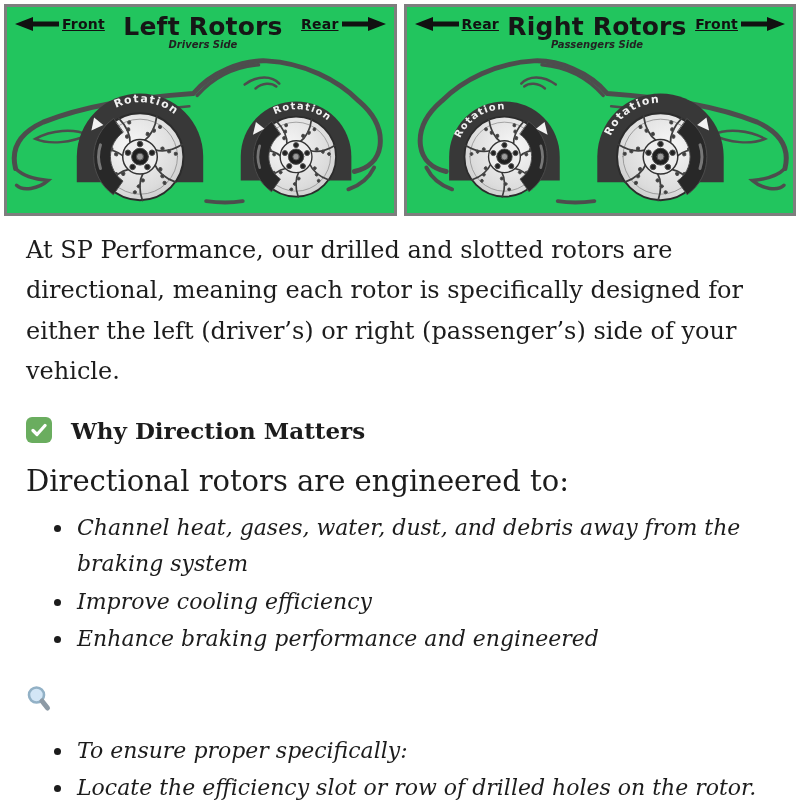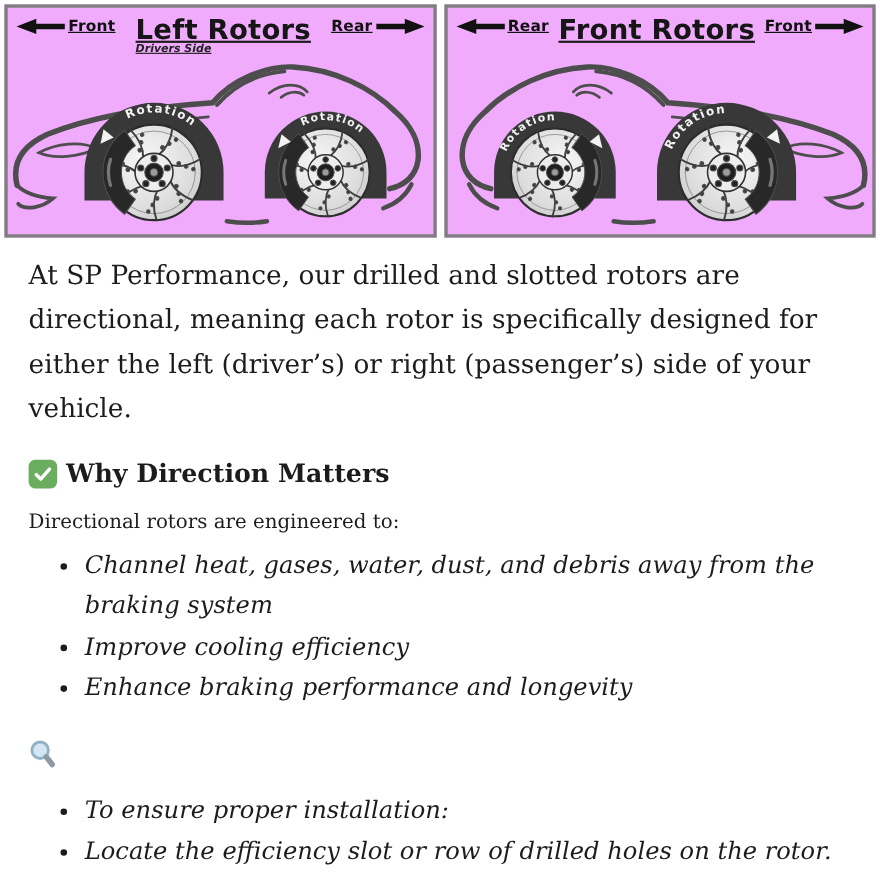--- a/index.html
+++ b/index.html
@@ -1,38 +1,38 @@
 <!DOCTYPE html>
 <html><head>
 <meta charset="utf-8">
 <style>
   html,body { margin:0; padding:0; background:#fff; }
   body { width:800px; font-family:"DejaVu Serif", serif; color:#1c1c1c; }
 
   
   .diagram { display:flex; gap:7px; padding:4px 4px 0 4px; }
-  .panel { flex:1; border:3px solid #7e7e7e; background:#f0abfc; height:206px; position:relative; overflow:hidden;text-decoration:underline; }
+  .panel { flex:1; border:3px solid #7e7e7e; background:#22c55e; height:206px; position:relative; overflow:hidden; }
   .panel-header { display:flex; justify-content:space-between; align-items:flex-start;
                   padding:5px 8px 0 8px; font-family:"DejaVu Sans", sans-serif; position:relative; z-index:2; }
   .dir { display:flex; align-items:center; gap:3px; margin-top:4px; }
   .dir-label { font-weight:bold; font-size:14px; text-decoration:underline; color:#111; letter-spacing:.2px; }
-  .titles { line-height:1.08; margin-top:1px; }
+  .titles { text-align:center; line-height:1.08; margin-top:1px; }
   .panel-title { font-size:25px; font-weight:bold; color:#161616; letter-spacing:.2px; }
   .panel-subtitle { font-size:10px; font-weight:bold; font-style:italic; color:#222; }
   .car-svg { position:absolute; left:0; bottom:1px; width:100%; height:160px; z-index:1; }
 
   
   .content { padding:14px 36px 0 26px; }
   .intro { font-size:24px; line-height:1.68; margin:0 0 22px 0; }
-  .sec-head { display:flex; align-items:flex-end; gap:8px; margin:26px 0 20px 0; }
+  .sec-head { display:flex; align-items:flex-start; gap:19px; margin:26px 0 20px 0; }
   .sec-head .txt-bold { font-size:23px; font-weight:bold; }
   .sec-head .txt-reg  { font-size:23px; font-weight:normal; color:#242424; }
   .check-box { width:26px; height:26px; background:#6aad5f; border-radius:6px;
                display:flex; align-items:center; justify-content:center; flex:0 0 auto; }
-  .lead { font-size:18px; margin:18px 0 6px 0; }
+  .lead { font-size:29px; margin:18px 0 6px 0; }
   ul.blist { margin:12px 0 26px 0; padding-left:48px; list-style:disc;font-style:italic; }
   ul.blist li { font-size:22px; line-height:1.62; margin:2px 0; padding-left:3px; }
   .mag-icon { flex:0 0 auto; margin-top:2px; }
 </style>
 </head>
 <body>
 
 <svg width="0" height="0" style="position:absolute" aria-hidden="true">
   <defs>
     <radialGradient id="rg" cx="40%" cy="38%" r="75%">
@@ -135,21 +135,22 @@
 
   <div class="panel">
     <div class="panel-header">
       <span class="dir">
         <svg width="44" height="16" viewBox="0 0 44 16">
           <polygon points="0,8 18,1 18,5.5 44,5.5 44,10.5 18,10.5 18,15" fill="#111"></polygon>
         </svg>
         <span class="dir-label">Rear</span>
       </span>
       <span class="titles">
-        <div class="panel-title">Front Rotors</div>
+        <div class="panel-title">Right Rotors</div>
+        <div class="panel-subtitle">Passengers Side</div>
       </span>
       <span class="dir">
         <span class="dir-label">Front</span>
         <svg width="44" height="16" viewBox="0 0 44 16">
           <polygon points="44,8 26,1 26,5.5 0,5.5 0,10.5 26,10.5 26,15" fill="#111"></polygon>
         </svg>
       </span>
     </div>
     <svg class="car-svg" viewBox="0 0 390 162" preserveAspectRatio="xMidYMax meet">
       <defs>
@@ -182,29 +183,29 @@
       </svg>
     </span>
     <span class="txt-bold">Why Direction Matters</span>
   </div>
 
   <p class="lead">Directional rotors are engineered to:</p>
 
   <ul class="blist">
     <li>Channel heat, gases, water, dust, and debris away from the braking system</li>
     <li>Improve cooling efficiency</li>
-    <li>Enhance braking performance and longevity</li>
+    <li>Enhance braking performance and engineered</li>
   </ul>
 
   <div class="sec-head">
     <svg class="mag-icon" width="26" height="28" viewBox="0 0 26 28">
       <circle cx="10.5" cy="10" r="7.5" fill="#d3e6f6" stroke="#92b1c6" stroke-width="2.6"></circle>
       <line x1="16" y1="16" x2="21.5" y2="23" stroke="#8d9aa5" stroke-width="5" stroke-linecap="round"></line>
     </svg>
   </div>
 
   <ul class="blist">
-    <li>To ensure proper installation:</li>
+    <li>To ensure proper specifically:</li>
     <li>Locate the efficiency slot or row of drilled holes on the rotor.</li>
     <li>When installed, this pattern should sweep toward the rear of the vehicle.</li>
   </ul>
 
 </div>
 
 </body></html>

